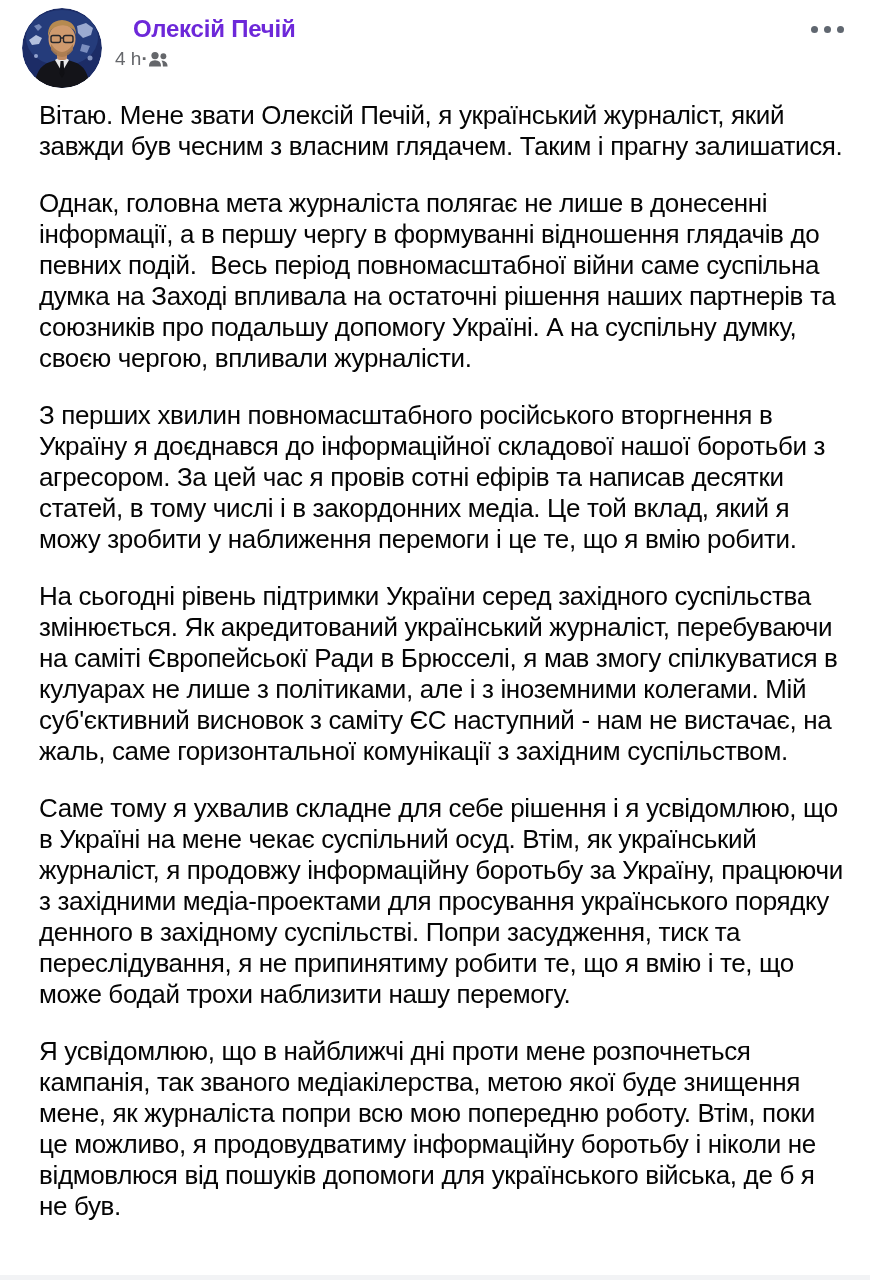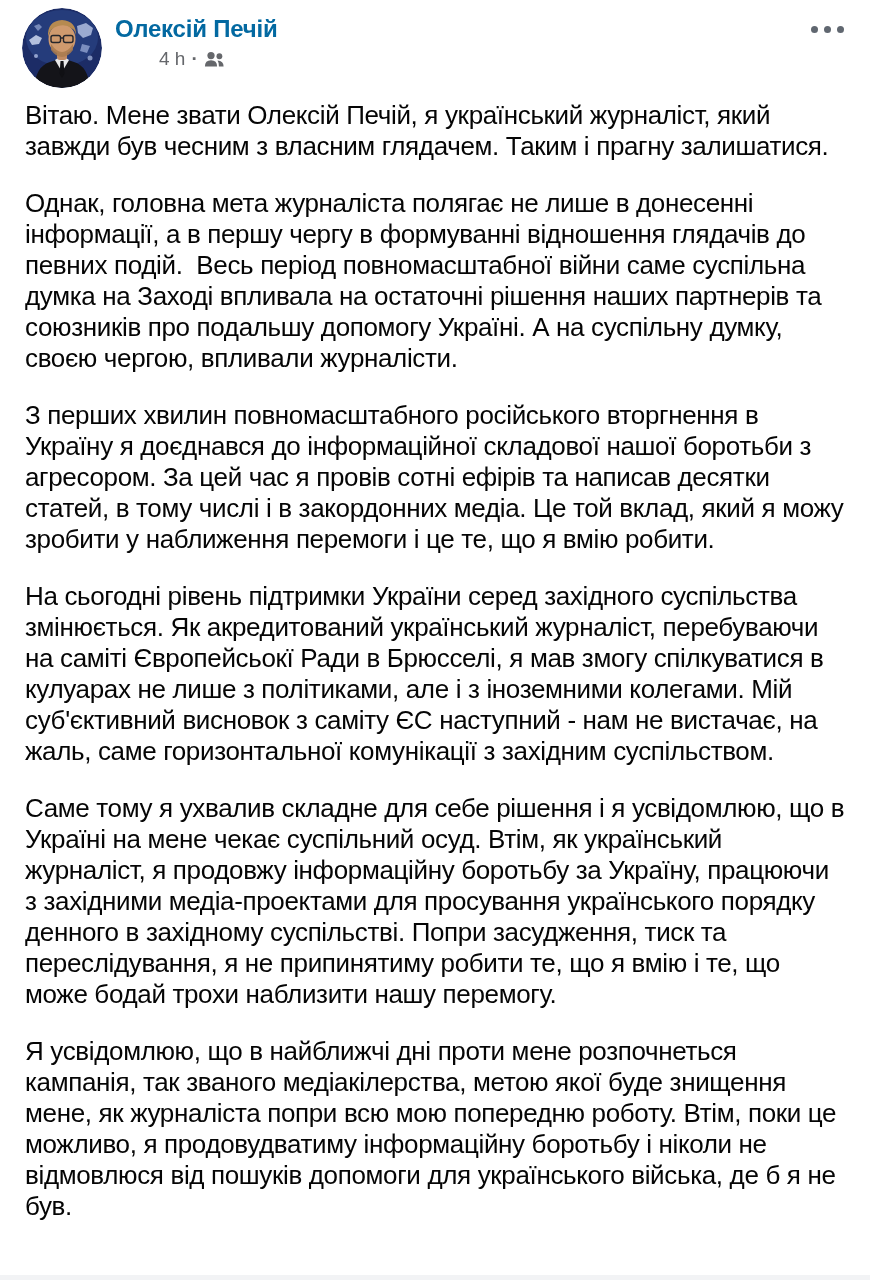--- a/index.html
+++ b/index.html
@@ -33,34 +33,33 @@
     cursor: pointer;
   }
   .avatar-wrap svg { display: block; width: 80px; height: 80px; }
   .header-text {
     margin-left: 13px;
     padding-top: 6px;
   }
   .author-name {
     font-size: 24px;
     font-weight: 700;
-    color: #0369a1;
+    color: #6d28d9;
     letter-spacing: -0.2px;
     line-height: 30px;
     cursor: pointer;
+    margin-left: 18px;
   }
   .meta-row {
     display: flex;
     align-items: center;
-    gap: 6px;
     margin-top: 3px;
     color: #65676B;
     font-size: 19px;
     line-height: 24px;
-    margin-left: 44px;
   }
   .meta-dot { font-weight: 700; }
   .friends-icon svg { display: block; width: 21px; height: 17px; fill: #65676B; }
   .menu-button {
     position: absolute;
     top: 16px;
     right: 20px;
     background: none;
     border: none;
     padding: 10px 6px;
@@ -70,20 +69,21 @@
   }
   .menu-button .dot {
     width: 7px;
     height: 7px;
     border-radius: 50%;
     background: #606770;
   }
   
   .post-body {
     padding: 12px 25px 0 25px;
+    margin-left: 14px;
   }
   .post-body p {
     margin: 0 0 26px 0;
     font-size: 26px;
     line-height: 31px;
     letter-spacing: -0.35px;
     color: #050505;
     white-space: pre-wrap;
   }
   

